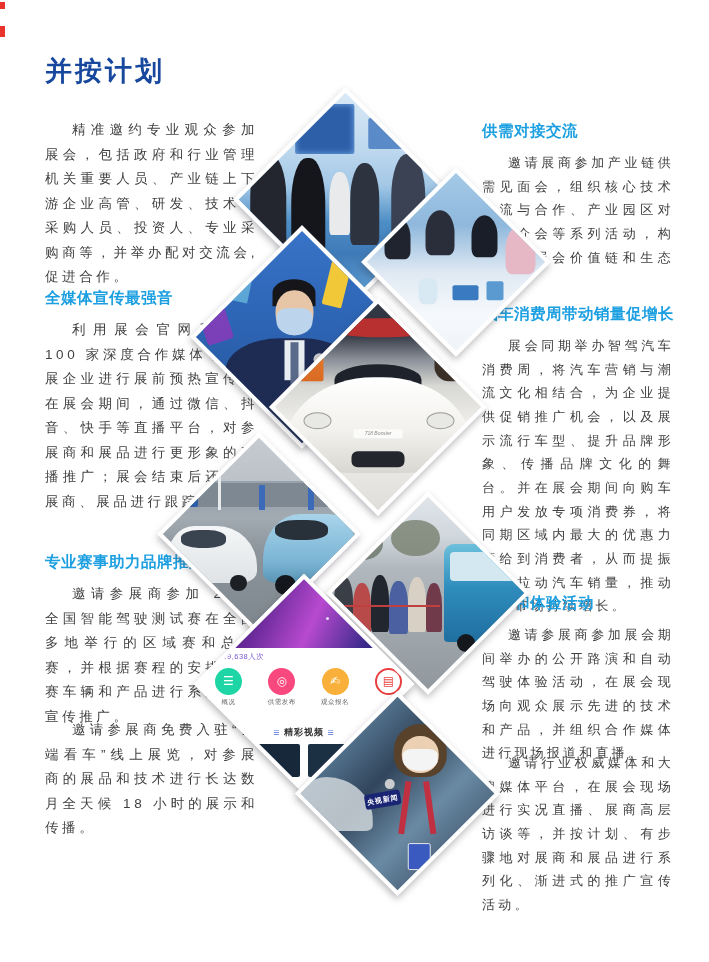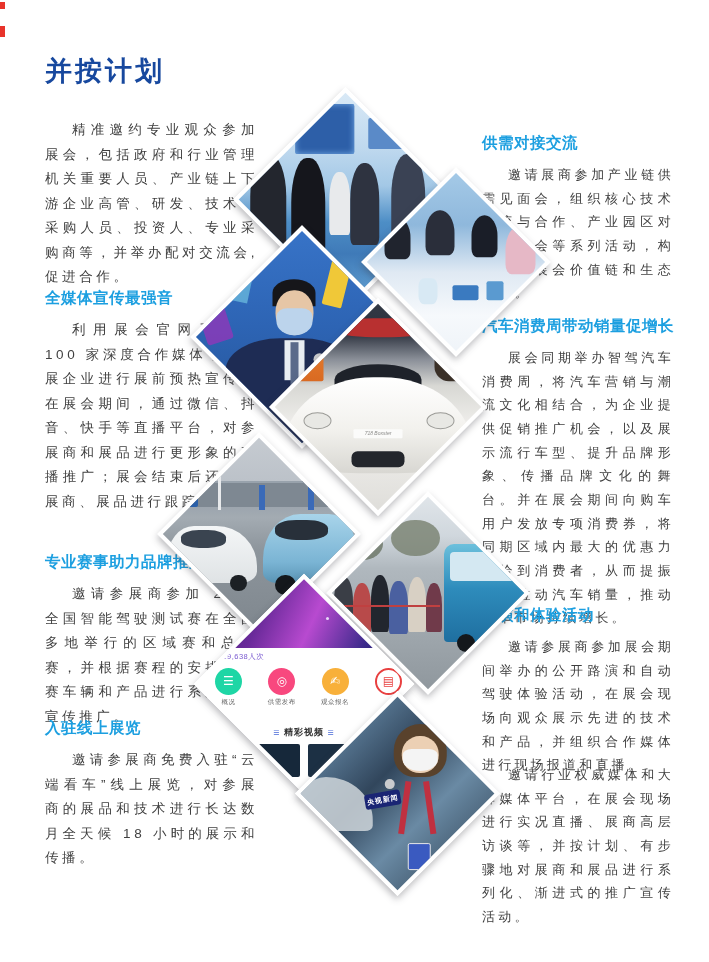--- a/index.html
+++ b/index.html
@@ -21,21 +21,21 @@
   .sec h2{
     margin:0 0 9px 0;font-size:15.5px;font-weight:bold;color:#1c9fe0;
     letter-spacing:0.5px;
   }
   .sec p{
     margin:0;font-size:13.5px;color:#3f3f3f;line-height:1.82;
     letter-spacing:3.6px;text-align:justify;text-align-last:left;
     text-indent:2em;
   }
   .col-left{left:45px;width:213px;}
-  .col-right{left:482px;width:192px;margin-top:12px;}
+  .col-right{left:482px;width:192px;}
   .col-right p{letter-spacing:3.2px;font-size:13px;}
   .sec.l1{top:118px;} .sec.l2{top:288px;} .sec.l3{top:552px;} .sec.l4{top:718px;}
   .sec.r1{top:121px;} .sec.r2{top:304px;} .sec.r3{top:593px;} .sec.r4{top:751px;}
 
   
   .diamond{
     position:absolute;transform:rotate(45deg);overflow:hidden;
     background:#fff;border:4px solid #fff;
     box-shadow:2px 3px 7px rgba(60,60,70,.35);
   }
@@ -178,21 +178,20 @@
   </div>
   <div class="sec col-left l2">
     <h2>全媒体宣传最强音</h2>
     <p>利用展会官网及超过 100 家深度合作媒体，对参展企业进行展前预热宣传；在展会期间，通过微信、抖音、快手等直播平台，对参展商和展品进行更形象的直播推广；展会结束后还将对展商、展品进行跟踪报道。</p>
   </div>
   <div class="sec col-left l3">
     <h2>专业赛事助力品牌推广</h2>
     <p>邀请参展商参加 2025 全国智能驾驶测试赛在全国多地举行的区域赛和总决赛，并根据赛程的安排对参赛车辆和产品进行系列化的宣传推广。</p>
   </div>
   <div class="sec col-left l4">
-    <h2>入驻线上展览</h2>
     <p>邀请参展商免费入驻“云端看车”线上展览，对参展商的展品和技术进行长达数月全天候 18 小时的展示和传播。</p>
   </div>
 
   <div class="sec col-right r1">
     <h2>供需对接交流</h2>
     <p>邀请展商参加产业链供需见面会，组织核心技术交流与合作、产业园区对接推介会等系列活动，构建专业展会价值链和生态系统。</p>
   </div>
   <div class="sec col-right r2">
     <h2>汽车消费周带动销量促增长</h2>
     <p>展会同期举办智驾汽车消费周，将汽车营销与潮流文化相结合，为企业提供促销推广机会，以及展示流行车型、提升品牌形象、传播品牌文化的舞台。并在展会期间向购车用户发放专项消费券，将同期区域内最大的优惠力度给到消费者，从而提振消费拉动汽车销量，推动汽车市场持续增长。</p>

